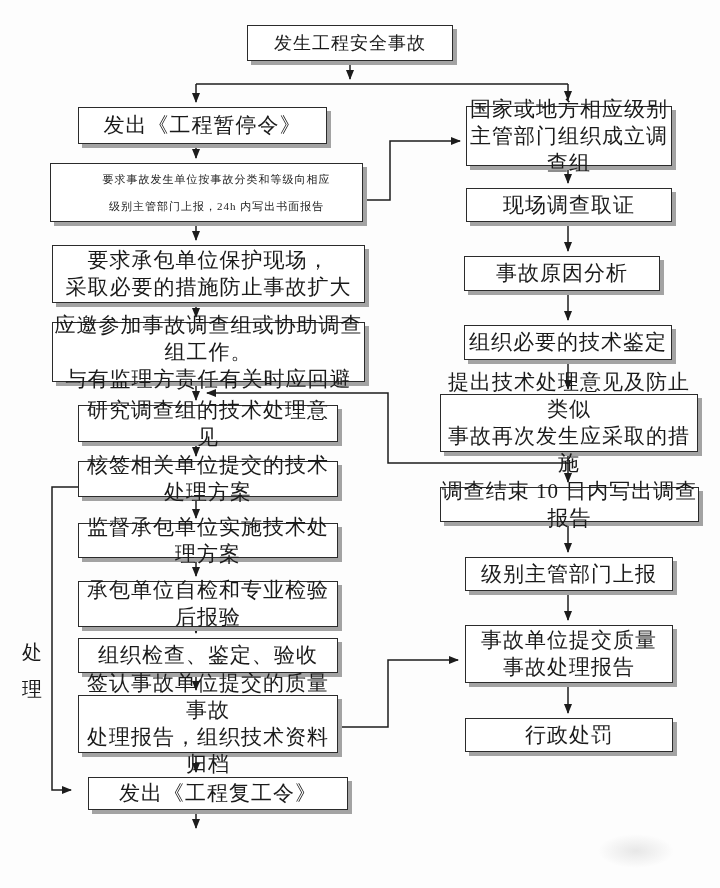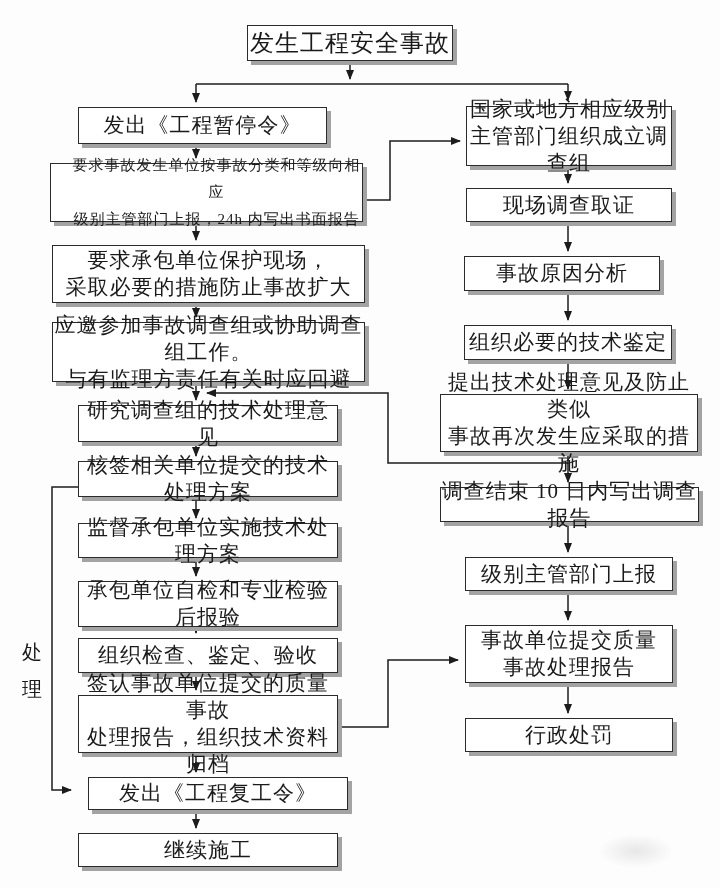--- a/index.html
+++ b/index.html
@@ -29,22 +29,22 @@
     align-items: center;
     justify-content: center;
     text-align: center;
     white-space: pre-line;
     color: #1a1a1a;
     font-size: 21px;
     line-height: 27px;
     letter-spacing: 1px;
     z-index: 2;
   }
-  .node.fs18 { font-size: 24px; }
-  .node.fs15 { font-size: 15px; padding-left: 20px; }
+  .node.fs18 { font-size: 18px; }
+  .node.fs15 { font-size: 11px; padding-left: 20px; }
   .side-label {
     position: absolute;
     left: 16px; top: 634px;
     width: 32px; height: 76px;
     color: #1a1a1a;
     font-size: 20px;
     line-height: 37px;
     text-align: center;
     white-space: pre-line;
     z-index: 2;
@@ -114,21 +114,20 @@
   <div class="node" style="left:52px;top:322px;width:313px;height:60px">应邀参加事故调查组或协助调查组工作。
 与有监理方责任有关时应回避</div>
   <div class="node" style="left:78px;top:405px;width:260px;height:37px">研究调查组的技术处理意见</div>
   <div class="node" style="left:78px;top:461px;width:260px;height:36px">核签相关单位提交的技术处理方案</div>
   <div class="node" style="left:78px;top:523px;width:260px;height:35px">监督承包单位实施技术处理方案</div>
   <div class="node" style="left:78px;top:581px;width:260px;height:46px">承包单位自检和专业检验后报验</div>
   <div class="node" style="left:78px;top:638px;width:260px;height:35px">组织检查、鉴定、验收</div>
   <div class="node" style="left:78px;top:695px;width:260px;height:58px">签认事故单位提交的质量事故
 处理报告，组织技术资料归档</div>
   <div class="node" style="left:88px;top:777px;width:260px;height:33px">发出《工程复工令》</div>
-  <div class="node" style="left:78px;top:833px;width:260px;height:34px">继续施工</div>
 
   <div class="node" style="left:466px;top:106px;width:206px;height:60px">国家或地方相应级别
 主管部门组织成立调查组</div>
   <div class="node" style="left:466px;top:188px;width:206px;height:34px">现场调查取证</div>
   <div class="node" style="left:464px;top:256px;width:196px;height:35px">事故原因分析</div>
   <div class="node" style="left:464px;top:325px;width:208px;height:35px">组织必要的技术鉴定</div>
   <div class="node" style="left:440px;top:394px;width:258px;height:58px">提出技术处理意见及防止类似
 事故再次发生应采取的措施</div>
   <div class="node" style="left:440px;top:487px;width:259px;height:35px">调查结束 10 日内写出调查报告</div>
   <div class="node" style="left:465px;top:557px;width:208px;height:34px">级别主管部门上报</div>

